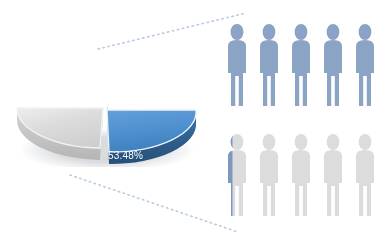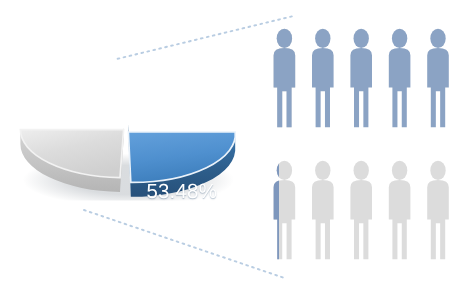--- a/index.html
+++ b/index.html
@@ -30,23 +30,23 @@
     left: 10px;
     top: 52px;
     width: 195px;
     height: 115px;
   }
   #pie-chart-svg {
     display: block;
   }
   #pie-percentage-label {
     position: absolute;
-    left: 112px;
+    left: 98px;
     top: 98px;
-    font-size: 17px;
+    font-size: 10px;
     font-family: "Liberation Sans", sans-serif;
     color: #ffffff;
     letter-spacing: 0.2px;
     white-space: nowrap;
     text-shadow: 0 1px 1px rgba(20,60,100,0.35);
   }
   #people-panel {
     position: absolute;
     left: 222px;
     top: 22px;

